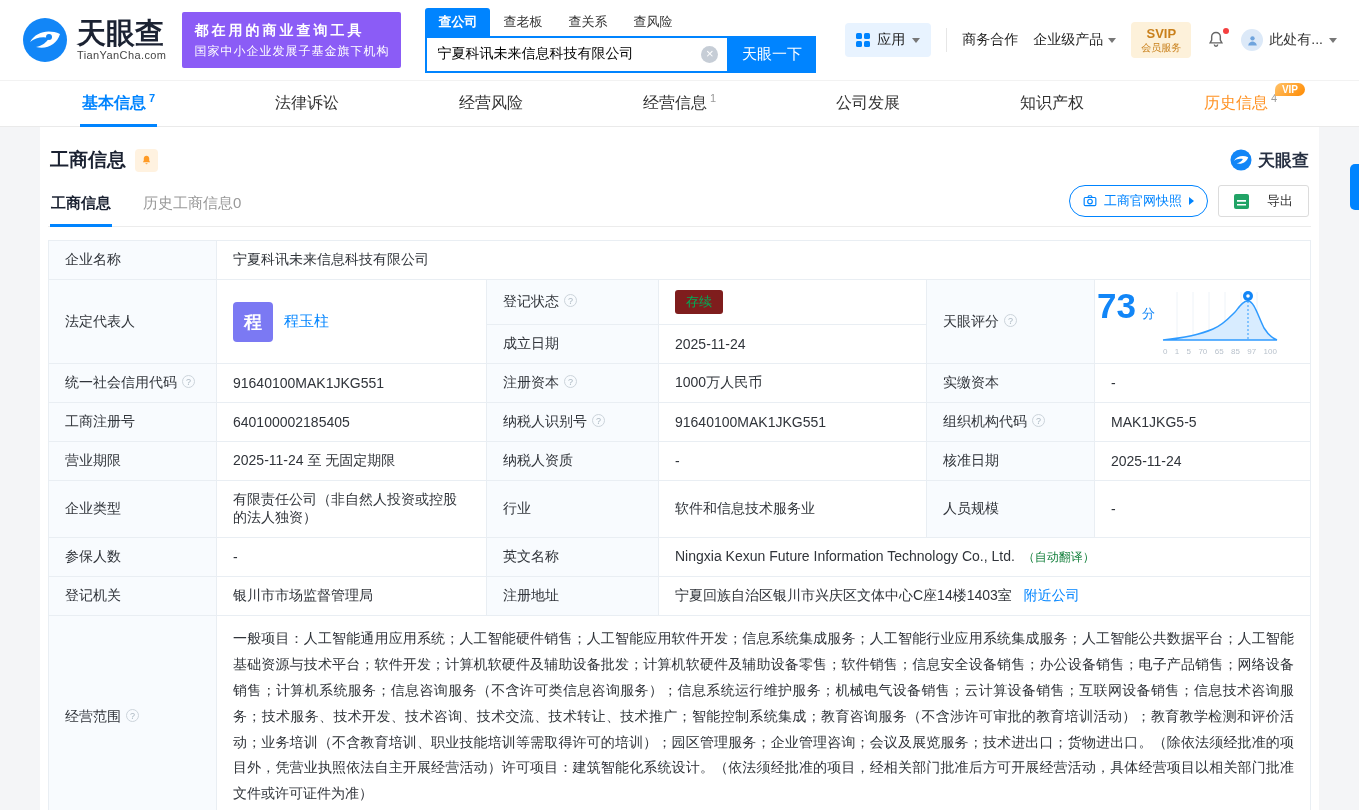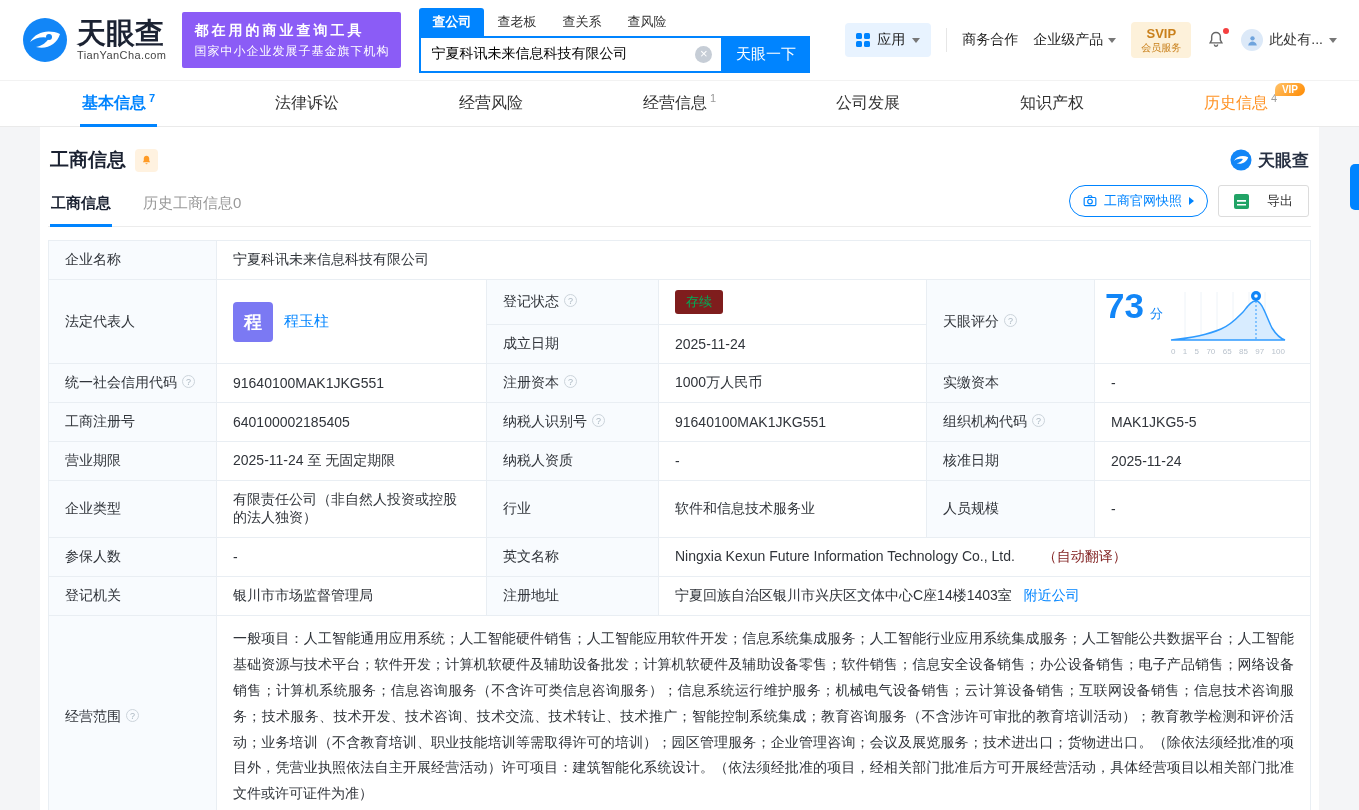--- a/index.html
+++ b/index.html
@@ -7,21 +7,21 @@
   body{font-family:"Liberation Sans","DejaVu Sans",sans-serif;background:#f4f5f7;color:#333}
 
   
   .top{height:80px;background:#fff;display:flex;align-items:center;padding:0 22px;gap:16px}
   .logo{display:flex;align-items:center;gap:9px;cursor:pointer}
   .logo-cn{font-size:29px;font-weight:bold;color:#1b2232;line-height:1.02}
   .logo-en{font-size:11px;color:#444;letter-spacing:.4px}
   .slogan{background:#8b5cf6;color:#fff;padding:8px 12px;border-radius:2px;line-height:1.55}
   .slogan .l1{font-size:14px;font-weight:bold;letter-spacing:3px}
   .slogan .l2{font-size:12px;letter-spacing:1px}
-  .search-wrap{margin-left:2px}
+  .search-wrap{margin-left:8px}
   .search-tabs{display:flex;align-items:flex-end}
   .search-tab{font-size:13px;padding:5px 13px;cursor:pointer;color:#333}
   .search-tab.active{background:#0084ff;color:#fff;border-radius:3px 3px 0 0;font-weight:bold}
   .search-bar{display:flex;height:37px}
   .input-box{position:relative}
   .input-box input{width:302px;height:37px;border:2px solid #0084ff;border-right:none;padding:0 32px 0 10px;font-size:14px;outline:none;font-family:inherit}
   .clear-ic{position:absolute;right:9px;top:10px;width:17px;height:17px;background:#c6cdd6;border-radius:50%;color:#fff;font-size:13px;line-height:16px;text-align:center;cursor:pointer}
   .search-btn{width:89px;background:#0084ff;color:#fff;border:none;font-size:15px;cursor:pointer;font-family:inherit}
   .top-right{margin-left:auto;display:flex;align-items:center;gap:15px}
   .apps-btn{background:#e8f3ff;border-radius:4px;padding:8px 11px;display:flex;align-items:center;gap:7px;font-size:14px;cursor:pointer;color:#222}
@@ -67,21 +67,21 @@
   .xls-ic::after{content:"";position:absolute;left:3px;top:3px;right:3px;bottom:3px;
     background:linear-gradient(#fff,#fff) left/100% 1.5px no-repeat,linear-gradient(#fff,#fff) center/100% 1.5px no-repeat,linear-gradient(#fff,#fff) bottom/100% 1.5px no-repeat}
 
   
   table.tbl{width:100%;border-collapse:collapse;margin-top:13px;table-layout:fixed}
   .tbl td{border:1px solid #e9eef3;padding:10px 16px;font-size:14px;vertical-align:middle;word-break:break-word;color:#30343a}
   .tbl td.lab{background:#f8fbfe;color:#30343a}
   .help{display:inline-block;width:13px;height:13px;border:1px solid #ccd4db;border-radius:50%;margin-left:5px;vertical-align:-1px;position:relative;cursor:pointer}
   .help::after{content:"?";position:absolute;inset:0;font-size:9px;line-height:12px;text-align:center;color:#aab6c0}
   .link{color:#0084ff;cursor:pointer;text-decoration:none}
-  .note{color:#7f1d1d;font-size:14px;margin-left:24px}
+  .note{color:#15803d;font-size:12px;margin-left:4px}
   .badge-green{display:inline-block;background:#7f1d1d;color:#00ad57;padding:3px 11px;border-radius:3px;font-size:13px}
   .rep-cell{display:flex;align-items:center;gap:11px}
   .avatar{width:40px;height:40px;border-radius:4px;background:#7b79f3;color:#fff;font-size:18px;font-weight:bold;display:flex;align-items:center;justify-content:center;flex:none;cursor:pointer}
   .rep-name{font-size:15px}
   .score-wrap{display:flex;align-items:flex-start;gap:6px}
   .score-num{font-size:35px;font-weight:bold;color:#1286f7;line-height:1;cursor:pointer}
   .score-unit{font-size:13px;color:#1286f7;margin-top:17px}
   .chart-box{width:118px}
   .ticks{display:flex;justify-content:space-between;font-size:8px;color:#b9c2cc;padding:0 2px}
   .scope-text{line-height:1.85;text-align:justify}
@@ -256,21 +256,21 @@
           <div class="rep-cell">
             <span class="avatar">程</span>
             <a class="link rep-name">程玉柱</a>
           </div>
         </td>
         <td class="lab"><span>登记状态</span><span class="help"></span></td>
         <td>
           <span class="badge-green">存续</span>
         </td>
         <td class="lab" rowspan="2"><span>天眼评分</span><span class="help"></span></td>
-        <td rowspan="2" style="padding:6px 10px">
+        <td rowspan="2" style="padding:6px 2px">
           <div class="score-wrap">
             <span class="score-num">73</span>
             <span class="score-unit">分</span>
             <div class="chart-box">
               <svg width="118" height="56" viewBox="0 0 118 56">
                 <g stroke="#eef3f8" stroke-width="1">
                   <line x1="16" y1="4" x2="16" y2="52"></line>
                       <line x1="32" y1="4" x2="32" y2="52"></line>
                   <line x1="48" y1="4" x2="48" y2="52"></line>
                       <line x1="64" y1="4" x2="64" y2="52"></line>

